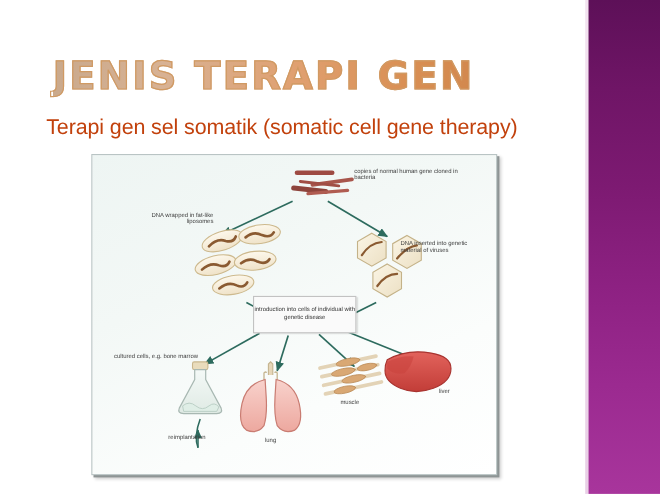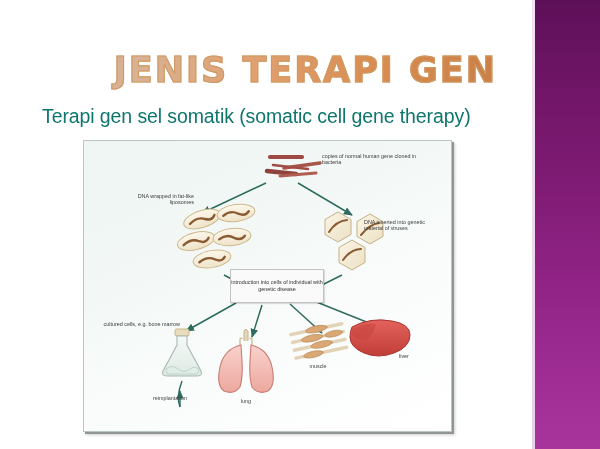--- a/index.html
+++ b/index.html
@@ -13,37 +13,37 @@
   #purple-band{
     position:absolute;top:0;right:0;width:65px;height:449px;
     background:linear-gradient(to bottom,#5d1058 0%,#6f1566 18%,#7d1a72 38%,#8d2182 58%,#9b2a90 78%,#a8359c 100%);
   }
   #purple-band-edge{
     position:absolute;top:0;right:65px;width:3px;height:449px;
     background:linear-gradient(to bottom,#f3e3f0,#e9cfe6);
   }
 
   
-  #title-wrap{position:absolute;left:37px;top:48px;width:460px;height:44px;text-align:right;}
+  #title-wrap{position:absolute;left:48px;top:48px;width:460px;height:44px;}
   #slide-title{
     font-size:35px;font-weight:bold;letter-spacing:2px;
     font-family:"DejaVu Sans","Liberation Sans",sans-serif;
     color:transparent;
     background:linear-gradient(95deg,#c9a98c 0%,#d8b294 22%,#e0a070 48%,#d98f53 70%,#c97f46 100%);
     -webkit-background-clip:text;background-clip:text;
     -webkit-text-stroke:1.1px #d09a63;
     text-transform:uppercase;
     white-space:nowrap;
     line-height:44px;
   }
 
   
   #subtitle{
     position:absolute;left:42px;top:105px;width:470px;
-    font-size:19.5px;color:#0f766e;letter-spacing:-0.1px;white-space:nowrap;
+    font-size:19.5px;color:#c2410c;letter-spacing:-0.1px;white-space:nowrap;
   }
 
   
   #diagram-panel{
     position:absolute;left:83px;top:140px;width:367px;height:290px;
     background:linear-gradient(155deg,#eef5f3 0%,#f3f8f6 35%,#fbfdfc 70%,#ffffff 100%);
     border:1px solid #b9c4c4;
     box-shadow:2px 2px 0 #8e9595, 3px 3px 3px rgba(0,0,0,.20);
     overflow:hidden;
   }

